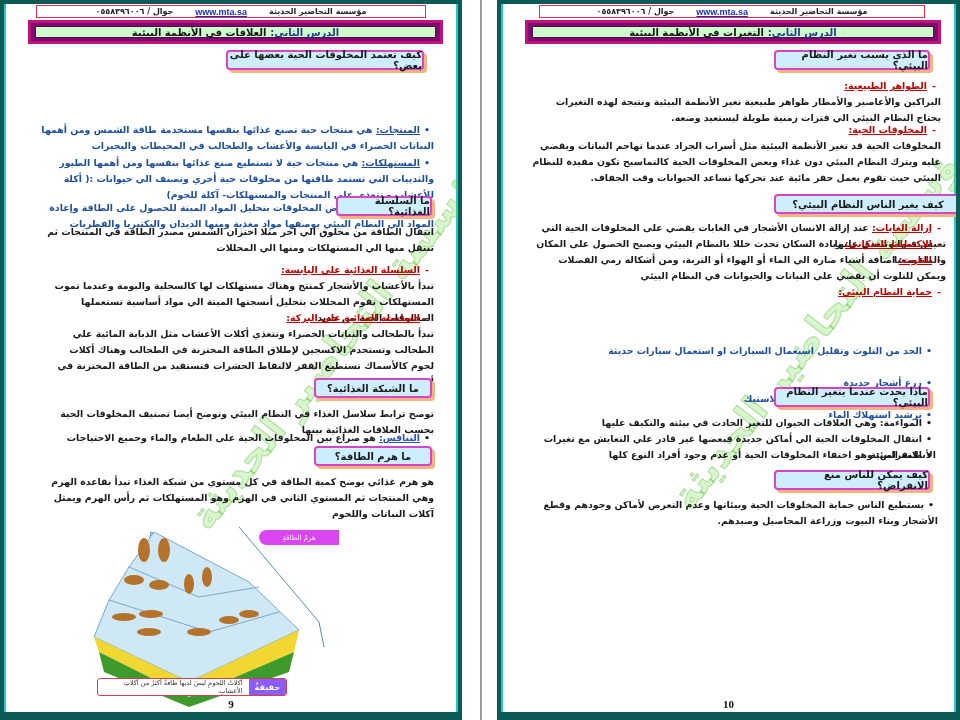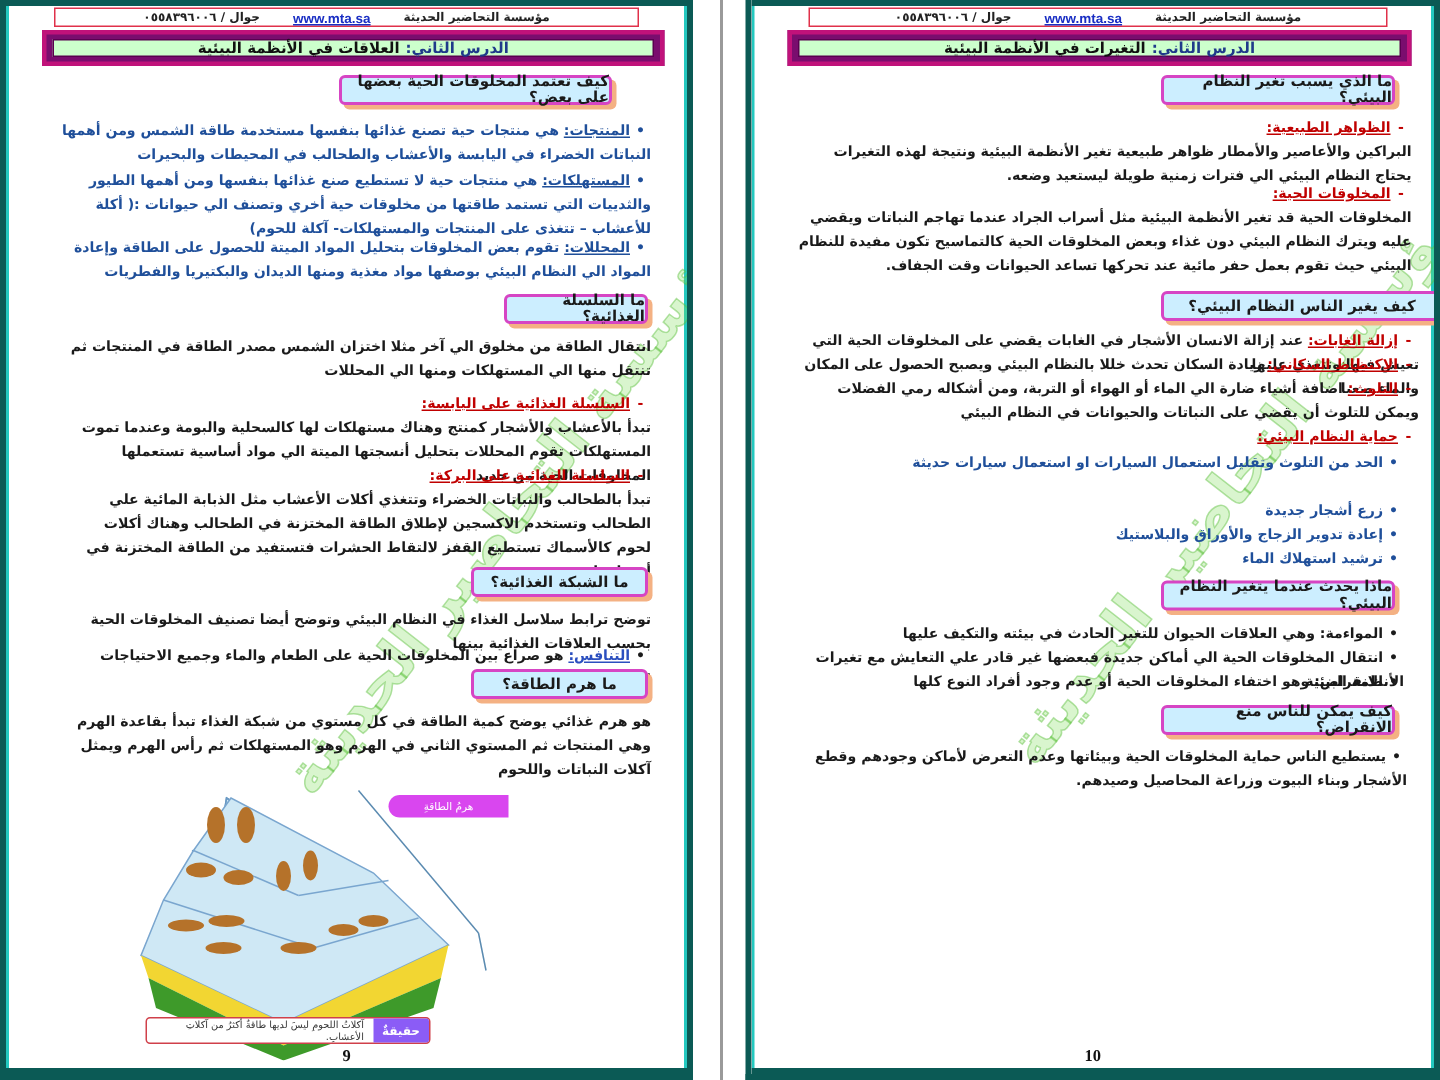--- a/index.html
+++ b/index.html
@@ -54,21 +54,21 @@
     position: absolute; direction: rtl; text-align: right;
     font-size: 9.4px; font-weight: bold; color: #1a1a1a; line-height: 16px;
   }
   .term { text-decoration: underline; }
   .term.blue { color: #1f4f9a; }
   .term.red { color: #c00000; }
   .term.link { color: #2b4fbf; }
 
   .bullet { position: absolute; direction: rtl; font-size: 9.4px; font-weight: bold; line-height: 16px; text-align: right; }
   .bullet .dot { display: inline-block; width: 14px; text-align: center; color: #1a1a1a; }
-  .bullet.blue { color: #1f4f9a; }
+  .bullet.blue { color: #1f4f9a; margin-top: 42px; }
   .bullet.blue .dot { color: #1f4f9a; }
 
   .dash { display: inline-block; width: 14px; text-align: center; color: #c00000; }
 
   .page-num { position: absolute; bottom: 6px; width: 100%; text-align: center; font-family: "Liberation Serif", serif; font-weight: bold; font-size: 11px; color: #111; }
 
   .watermark {
     position: absolute; font-size: 38px; font-weight: bold; color: rgba(120, 220, 80, 0.28);
     transform: rotate(-52deg); white-space: nowrap; pointer-events: none;
     -webkit-text-stroke: 1px rgba(90, 190, 60, 0.45);
@@ -110,21 +110,21 @@
       <span>جوال / ٠٥٥٨٣٩٦٠٠٦</span>
     </div>
 
     <div class="title-bar" style="left:24px; width:415px;">
       <div class="title-inner">
         <span class="lesson">الدرس الثاني:</span>
         <span>العلاقات في الأنظمة البيئية</span>
       </div>
     </div>
 
-    <div class="q-box" style="left:222px; top:50px; width:182px;">كيف تعتمد المخلوقات الحية بعضها على بعض؟</div>
+    <div class="q-box" style="left:222px; top:50px; width:198px;">كيف تعتمد المخلوقات الحية بعضها على بعض؟</div>
 
     <div class="bullet blue" style="left:30px; top:80px; width:400px;">
       <span class="dot">•</span><span class="term blue">المنتجات:</span>
       <span>هي منتجات حية تصنع غذائها بنفسها مستخدمة طاقة الشمس ومن أهمها النباتات الخضراء في اليابسة والأعشاب والطحالب في المحيطات والبحيرات</span>
     </div>
     <div class="bullet blue" style="left:30px; top:113px; width:400px;">
       <span class="dot">•</span><span class="term blue">المستهلكات:</span>
       <span>هي منتجات حية لا تستطيع صنع غذائها بنفسها ومن أهمها الطيور والثدييات التي تستمد طاقتها من مخلوقات حية أخري وتصنف الي حيوانات :( أكلة للأعشاب – تتغذى على المنتجات والمستهلكات- آكلة للحوم)</span>
     </div>
     <div class="bullet blue" style="left:30px; top:158px; width:400px;">

